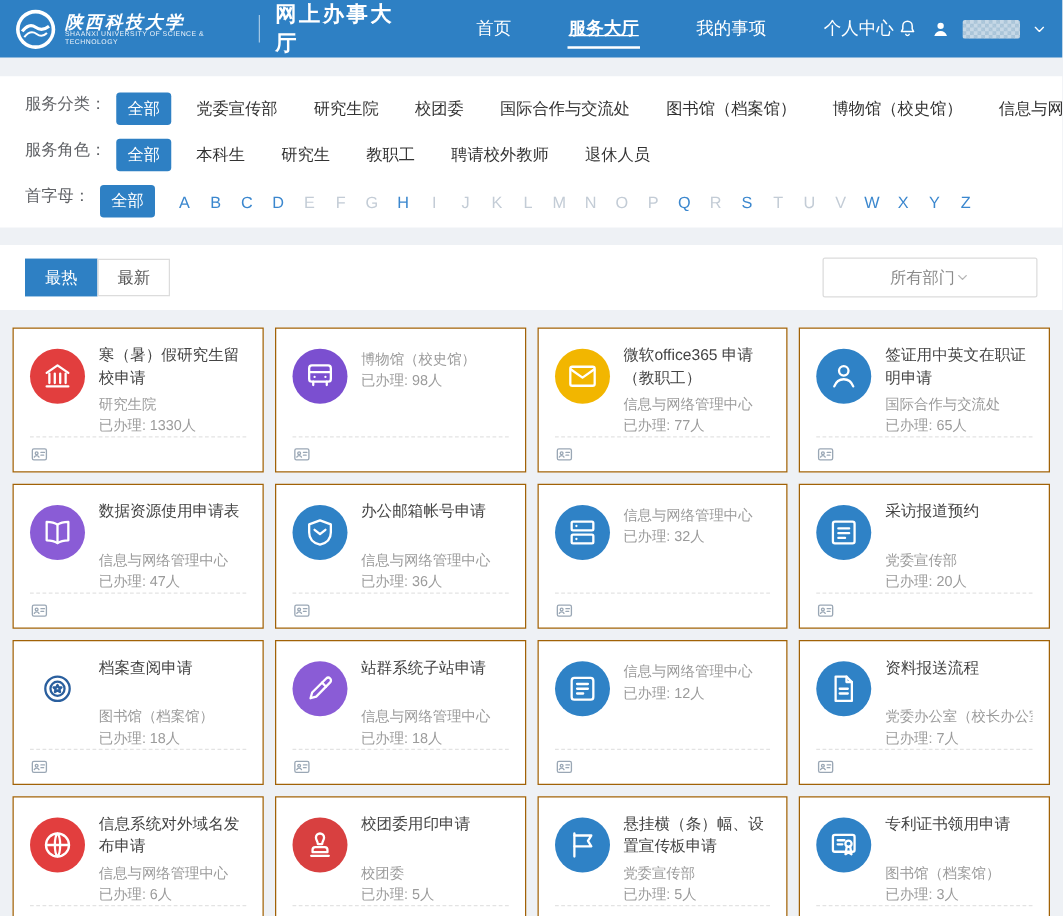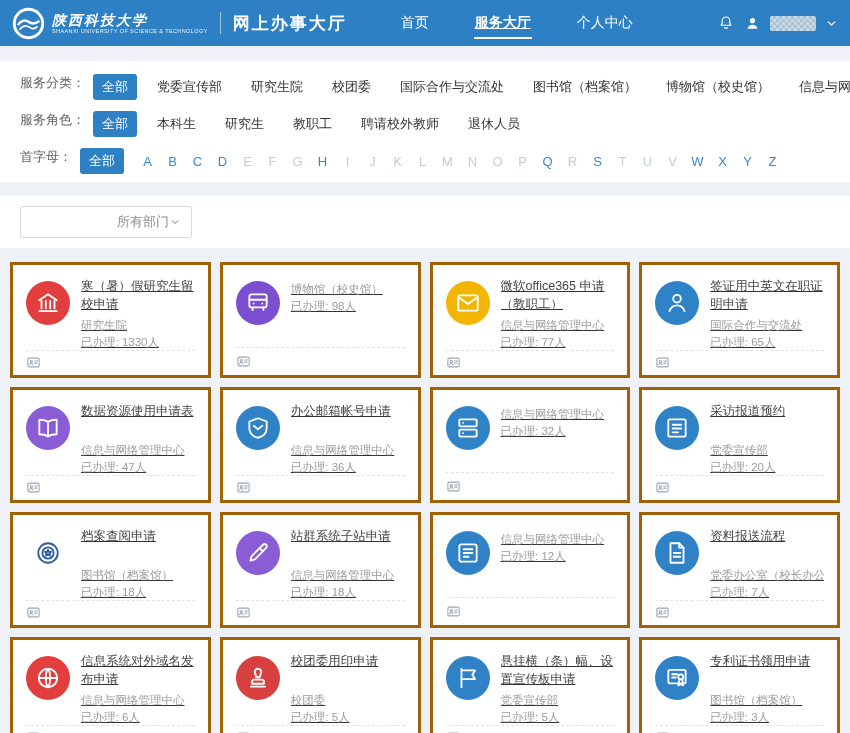--- a/index.html
+++ b/index.html
@@ -61,33 +61,32 @@
     display:flex; align-items:center; justify-content:space-between; padding:0 20px;
   }
   .tab-group { display:flex; }
   .tab {
     height:30px; line-height:28px; padding:0 15px; font-size:13px; cursor:pointer;
     border:1px solid #dcdcdc; background:#fff; color:#555;
   }
   .tab.active { background:#2e80c4; border-color:#2e80c4; color:#fff; }
   .select-box {
     width:172px; height:32px; border:1px solid #dcdcdc; border-radius:2px; background:#fff;
-    display:flex; align-items:center; justify-content:flex-end;
+    display:flex; align-items:center; justify-content:center;
     padding:0 10px; font-size:13px; color:#8b8b8b; cursor:pointer;
   }
   
   .cards {
     padding:14px 10px 0; display:grid; grid-template-columns:repeat(4,1fr);
     gap:9px;
   }
   .card {
-    background:#fff; border:3px solid #a16207; height:116px;
+    background:#fff; border:1px solid #a16207; height:116px;
     padding:12px 13px 5px; display:flex; flex-direction:column; cursor:pointer;
     overflow:hidden;
-    text-decoration:underline;
   }
   .card-main { display:flex; gap:11px; }
   .icon-circle {
     width:44px; height:44px; border-radius:50%; flex:none;
     display:flex; align-items:center; justify-content:center; margin-top:4px;
   }
   .card-info { flex:1; min-width:0; }
   .card-title {
     font-size:12.5px; color:#444; line-height:18px; height:36px; overflow:hidden;
     display:-webkit-box; -webkit-line-clamp:2; -webkit-box-orient:vertical;
@@ -118,20 +117,21 @@
         <span class="cn">陕西科技大学</span>
         <span class="en">SHAANXI UNIVERSITY OF SCIENCE &amp; TECHNOLOGY</span>
       </span>
     </div>
     <span class="v-divider"></span>
     <span class="portal-title">网上办事大厅</span>
 
     <nav class="nav">
         <div class="nav-item">首页</div>
         <div class="nav-item active">服务大厅</div>
+        <div class="nav-item">我的事项</div>
         <div class="nav-item">个人中心</div>
       </nav>
 
     <div class="header-right">
       <span class="hicon">
         <svg viewBox="0 0 24 24" width="18" height="18" fill="none" stroke="#fff" stroke-width="1.6" stroke-linecap="round" stroke-linejoin="round">
           <path d="M12 4a5 5 0 0 1 5 5v3.2L18.5 15h-13L7 12.2V9a5 5 0 0 1 5-5z"></path>
           <path d="M10.2 18a1.9 1.9 0 0 0 3.6 0"></path>
         </svg>
       </span>
@@ -203,20 +203,24 @@
           <span class="letter disabled">V</span>
           <span class="letter enabled">W</span>
           <span class="letter enabled">X</span>
           <span class="letter enabled">Y</span>
           <span class="letter enabled">Z</span>
         </div>
     </div>
   </section>
 
   <section class="toolbar-panel">
+    <div class="tab-group">
+        <div class="tab active">最热</div>
+        <div class="tab">最新</div>
+      </div>
     <div class="select-box">
       <span>所有部门</span>
       <span class="hicon">
         <svg viewBox="0 0 24 24" width="12" height="12" fill="none" stroke="#b5b5b5" stroke-width="2.2" stroke-linecap="round" stroke-linejoin="round">
           <path d="m6 9 6 6 6-6"></path>
         </svg>
       </span>
     </div>
   </section>
 

